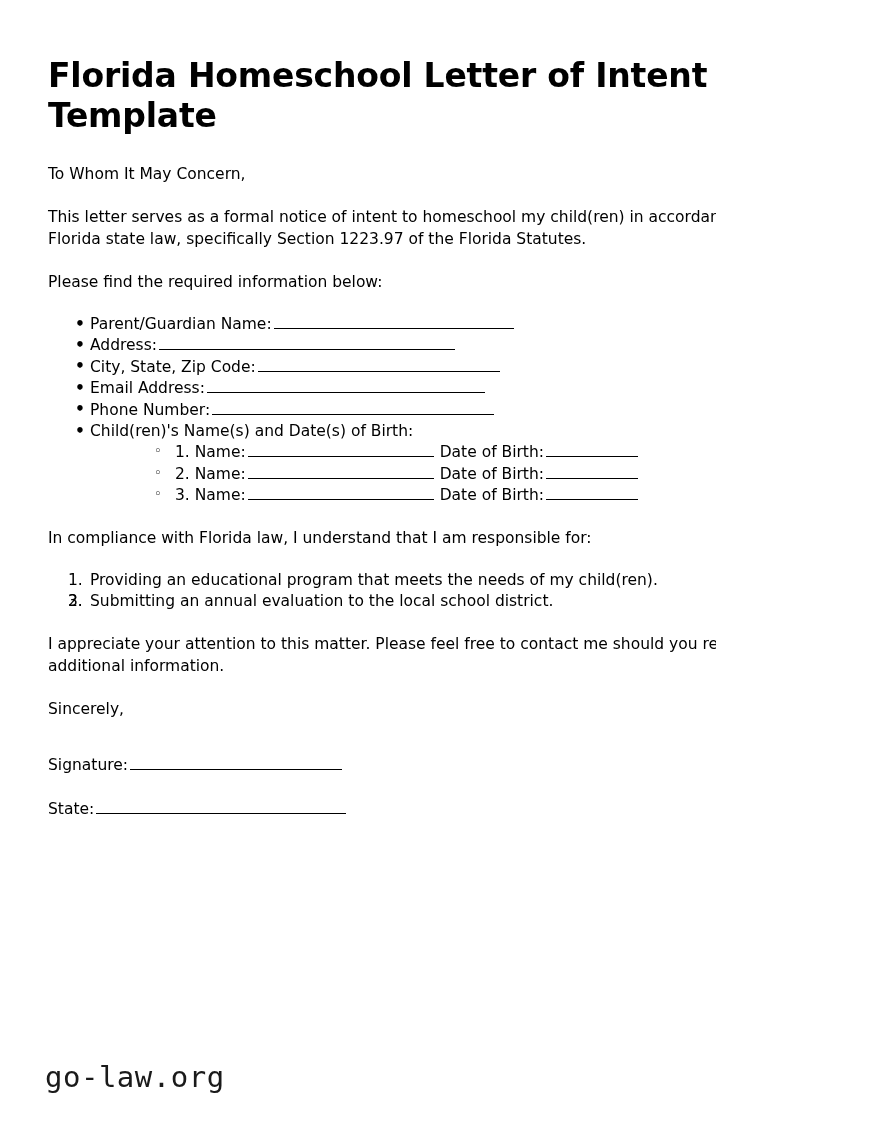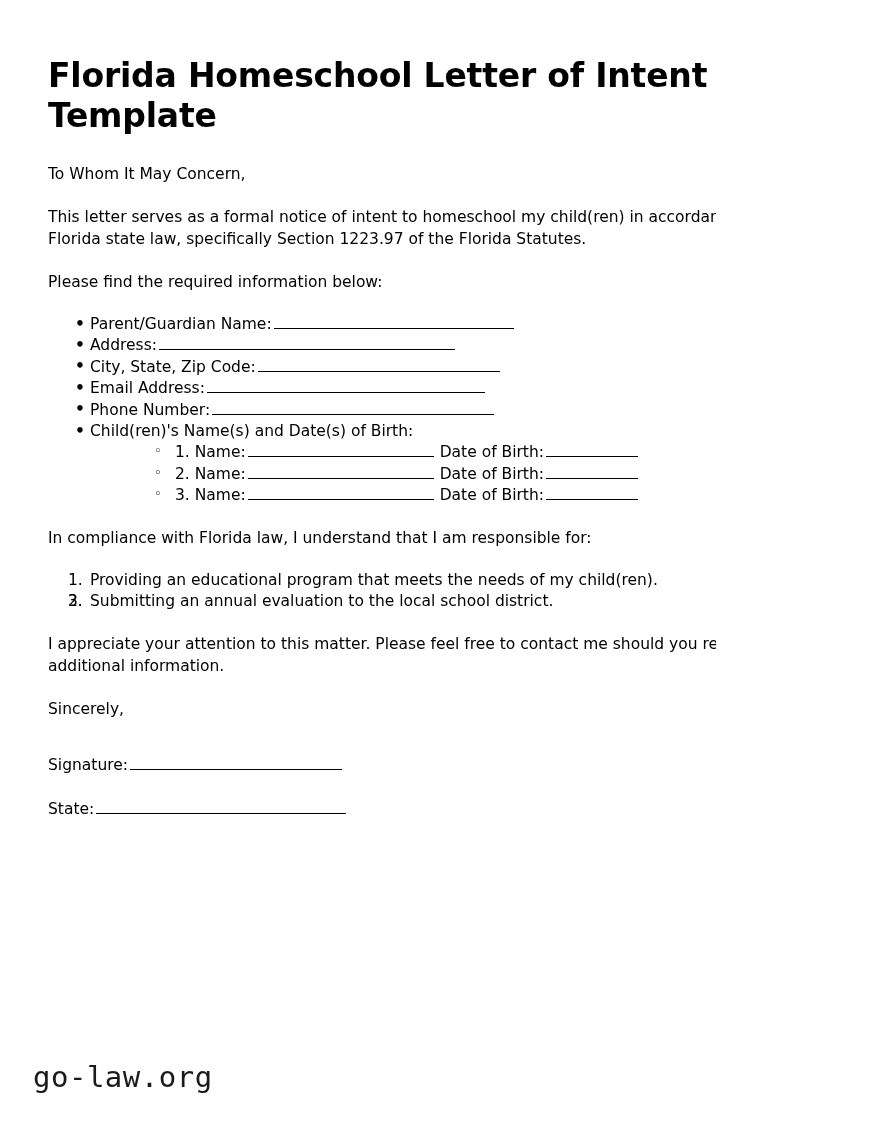--- a/index.html
+++ b/index.html
@@ -137,21 +137,21 @@
     white-space: nowrap;
   }
   .w-sig  { width: 212px; }
   .w-date { width: 250px; }
 
   .spacer-sig { height: 14px; }
 
   
   .footer-mark {
     position: absolute;
-    left: 33px;
+    left: 45px;
     top: 1060px;
     font-family: "DejaVu Sans Mono", monospace;
     font-size: 29px;
     letter-spacing: 0.5px;
     color: #1a1a1a;
     white-space: nowrap;
   }
 </style>
 </head>
 <body>

